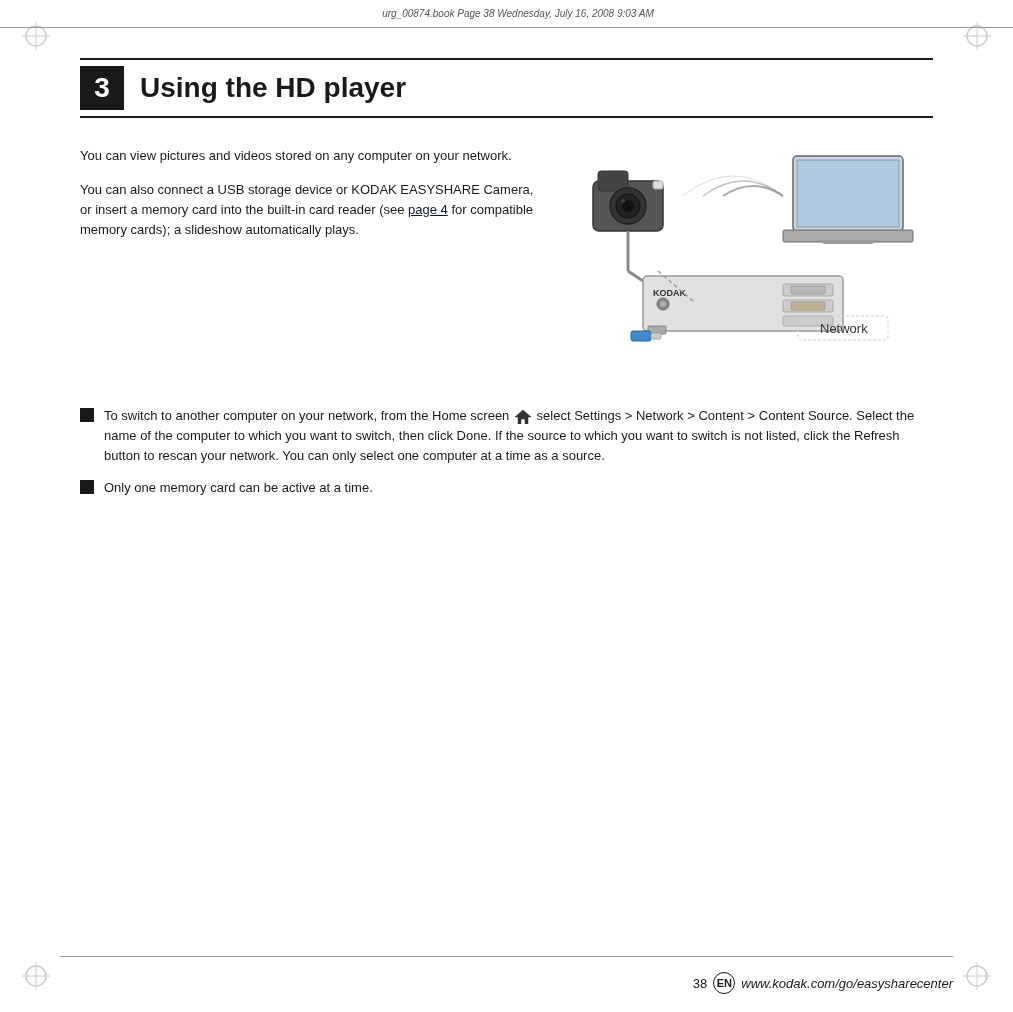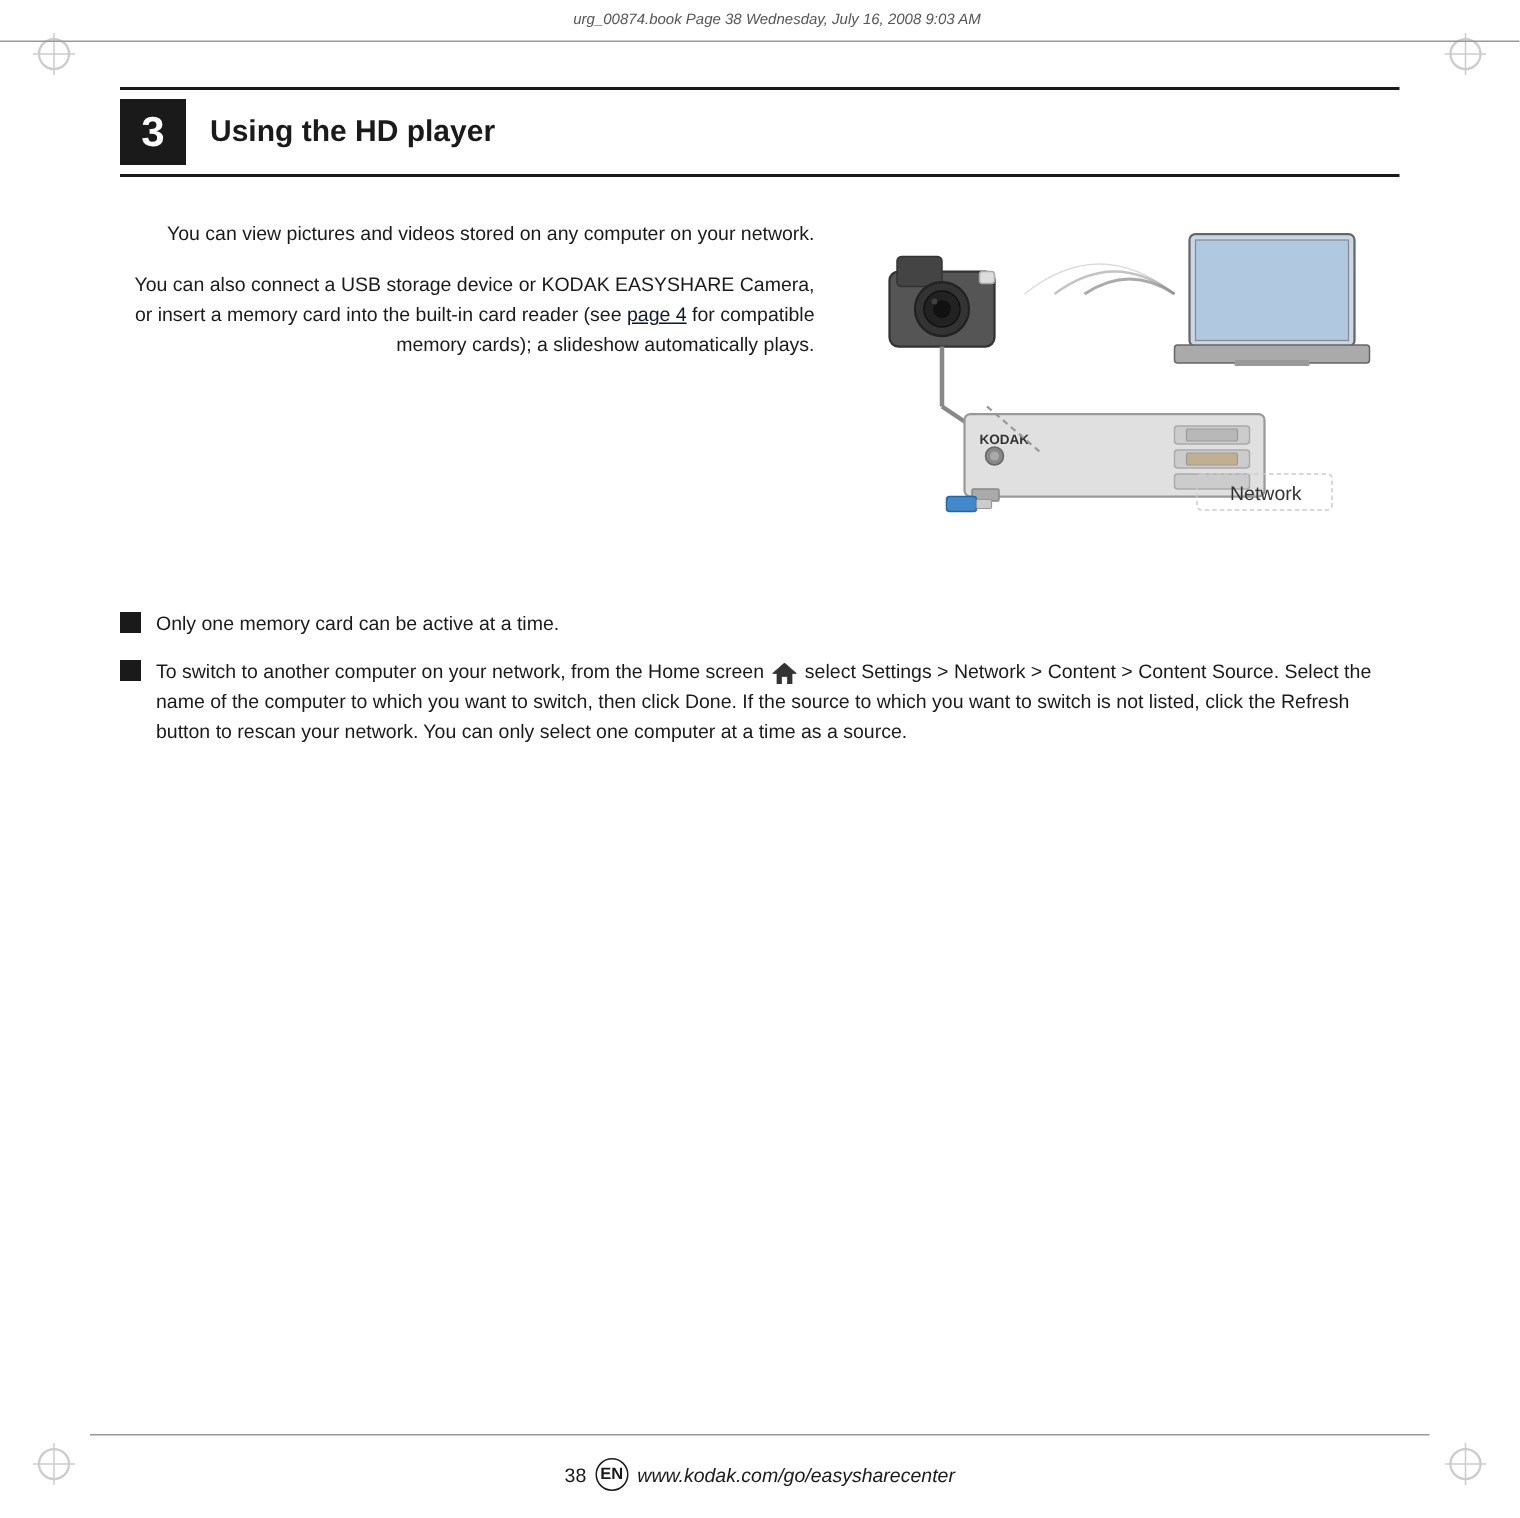--- a/index.html
+++ b/index.html
@@ -72,40 +72,39 @@
       font-weight: bold;
       width: 44px;
       height: 44px;
       display: flex;
       align-items: center;
       justify-content: center;
       margin-right: 16px;
       flex-shrink: 0;
     }
     .chapter-title {
-      font-size: 20px;
+      font-size: 28px;
       font-weight: bold;
       color: #1a1a1a;
     }
 
     
     .section-heading {
       font-size: 22px;
       font-weight: bold;
       color: #1a1a1a;
       margin-bottom: 18px;
     }
 
     
     .content-block {
       display: flex;
       align-items: flex-start;
       margin-bottom: 30px;
       gap: 20px;
-      text-align: right;
     }
     .content-text {
       flex: 1;
       font-size: 13px;
       line-height: 1.55;
       color: #1a1a1a;
     }
     .content-text p {
       margin-bottom: 14px;
     }
@@ -153,21 +152,21 @@
     }
 
     
     .page-footer {
       position: absolute;
       bottom: 18px;
       left: 60px;
       right: 60px;
       display: flex;
       align-items: center;
-      justify-content: center;
+      justify-content: flex-end;
       font-size: 13px;
       color: #1a1a1a;
     }
     .page-number {
       font-size: 13px;
       font-weight: normal;
     }
     .en-badge {
       display: inline-flex;
       align-items: center;
@@ -313,32 +312,32 @@
         <line x1="95" y1="125" x2="130" y2="155" stroke="#999" stroke-width="1.5" stroke-dasharray="4,3"></line>
 
         <rect x="235" y="170" width="90" height="24" rx="3" fill="none" stroke="#ccc" stroke-width="1" stroke-dasharray="3,2"></rect>
         <text x="257" y="187" font-size="13" fill="#333" font-family="Arial">Network</text>
       </svg>
     </div>
   </div>
 
   <div class="note-section">
     <ul class="note-list">
-      <li>
-        <div class="bullet"></div>
-        <span>Only one memory card can be active at a time.</span>
-      </li>
       <li>
         <div class="bullet"></div>
         <span>To switch to another computer on your network, from the Home screen
           <svg class="home-icon" viewBox="0 0 16 14" xmlns="http://www.w3.org/2000/svg">
             <polygon points="8,0 16,7 13,7 13,14 10,14 10,9 6,9 6,14 3,14 3,7 0,7" fill="#333" stroke="#333" stroke-width="0.5"></polygon>
           </svg>
           select Settings &gt; Network &gt; Content &gt; Content Source. Select the name of the computer to which you want to switch, then click Done. If the source to which you want to switch is not listed, click the Refresh button to rescan your network. You can only select one computer at a time as a source.</span>
       </li>
+      <li>
+        <div class="bullet"></div>
+        <span>Only one memory card can be active at a time.</span>
+      </li>
     </ul>
   </div>
 
 </div>
 
 <div class="bottom-line"></div>
 
 <div class="page-footer">
   <div style="display:flex; align-items:center;">
     <span class="page-number">38</span>

